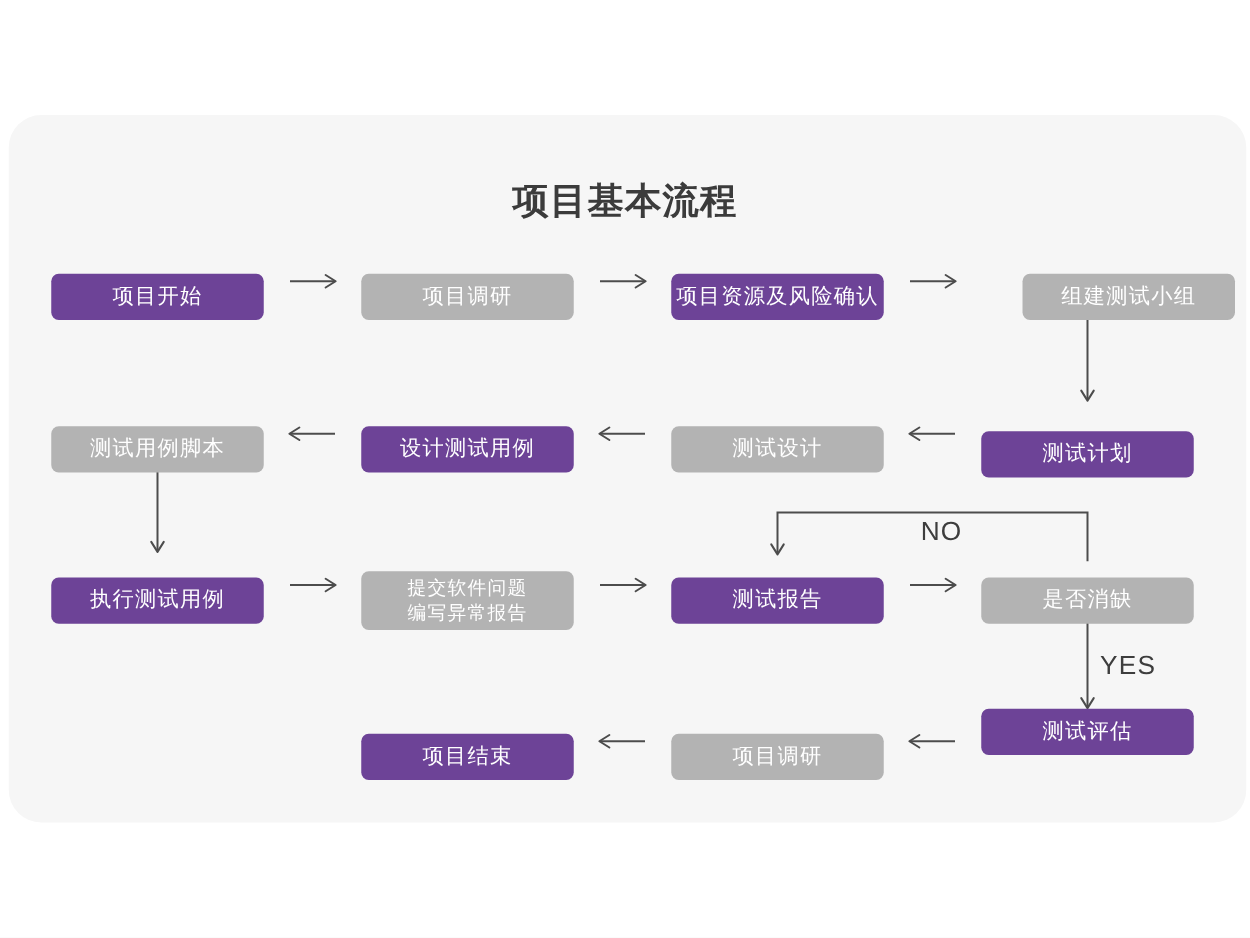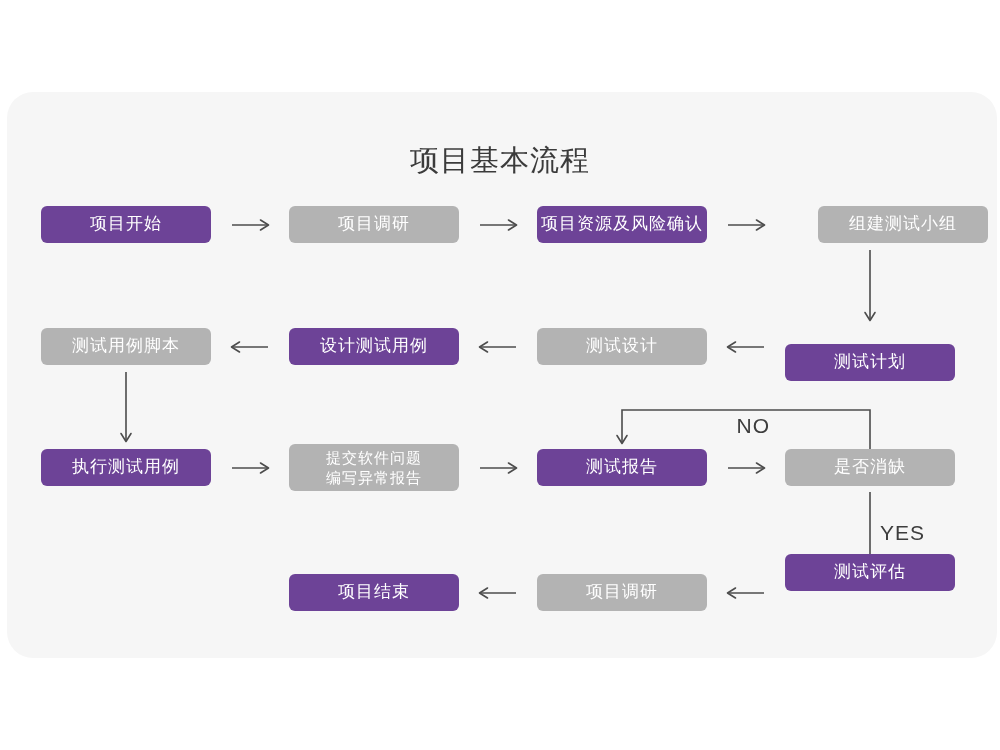--- a/index.html
+++ b/index.html
@@ -12,29 +12,29 @@
     background:var(--page-bg);
     font-family:"Liberation Sans","DejaVu Sans",sans-serif;
     position:relative;overflow:hidden;
   }
   .card{
     position:absolute;left:7px;top:92px;width:990px;height:566px;
     background:var(--card-bg);border-radius:26px;
   }
   .title{
     position:absolute;left:0;right:0;top:141px;
-    text-align:center;font-size:29px;font-weight:400;
+    text-align:center;font-size:29px;font-weight:700;
     color:var(--title-text);letter-spacing:1px;
   }
   .arrows{position:absolute;left:0;top:0;pointer-events:none;}
   .node{
     position:absolute;width:170px;height:37px;border-radius:6px;
     display:flex;align-items:center;justify-content:center;
     color:var(--node-text);font-size:17px;letter-spacing:1px;
-    text-align:right;white-space:pre-line;line-height:1.3;
+    text-align:right;white-space:pre-line;line-height:1.3;margin-top:13px;
   }
   .node.tall{height:47px;font-size:15px;}
   .node.purple{background:var(--purple);}
   .node.gray{background:var(--gray);}
   .edge-label{
     position:absolute;font-size:21px;color:var(--label-text);letter-spacing:1px;
   }
 </style>
 </head>
 <body>
@@ -66,21 +66,21 @@
     <line x1="764" y1="593" x2="728" y2="593" marker-end="url(#ah)"></line>
     <line x1="516" y1="593" x2="480" y2="593" marker-end="url(#ah)"></line>
   </g>
 </svg>
 
 <div class="node purple" style="left:41px;top:206px">项目开始</div>
 <div class="node gray" style="left:289px;top:206px">项目调研</div>
 <div class="node purple" style="left:537px;top:206px">项目资源及风险确认</div>
 <div class="node gray" style="left:818px;top:206px">组建测试小组</div>
 
-<div class="node purple" style="left:785px;top:344px">测试计划</div>
+<div class="node purple" style="left:785px;top:332px">测试计划</div>
 <div class="node gray" style="left:537px;top:328px">测试设计</div>
 <div class="node purple" style="left:289px;top:328px">设计测试用例</div>
 <div class="node gray" style="left:41px;top:328px">测试用例脚本</div>
 
 <div class="node purple" style="left:41px;top:449px">执行测试用例</div>
 <div class="node gray tall" style="left:289px;top:444px">提交软件问题
 编写异常报告</div>
 <div class="node purple" style="left:537px;top:449px">测试报告</div>
 <div class="node gray" style="left:785px;top:449px">是否消缺</div>
 

